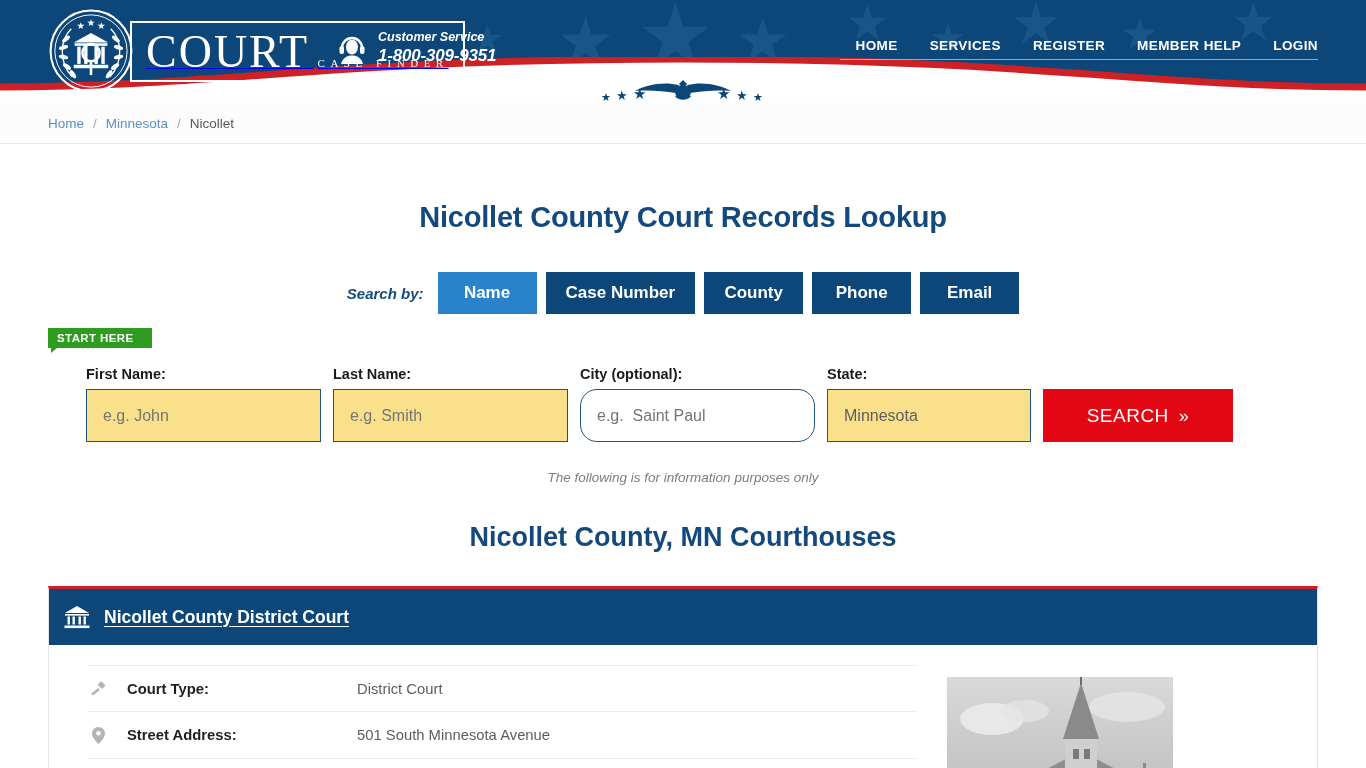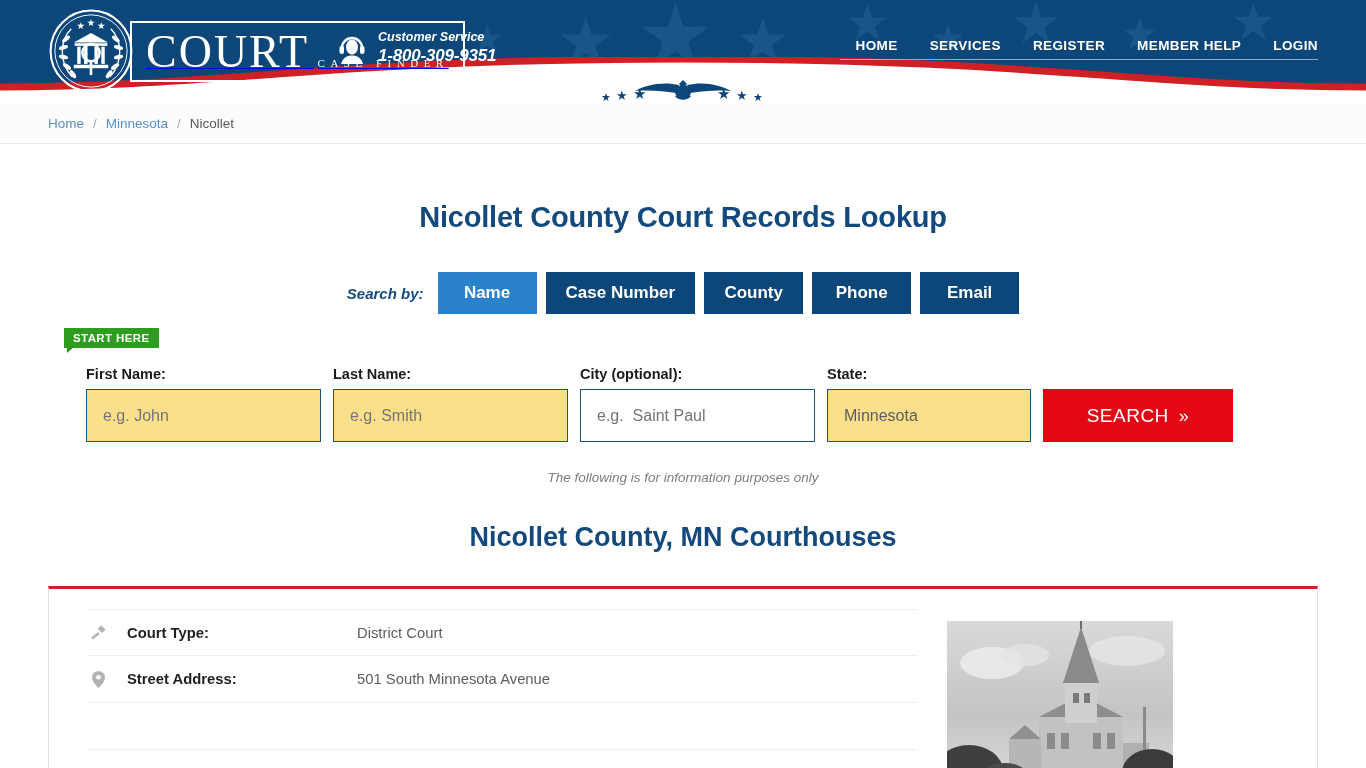--- a/index.html
+++ b/index.html
@@ -150,27 +150,27 @@
     min-width: 99px;
     text-align: center;
     cursor: pointer;
     user-select: none;
   }
   .tab.active { background: #2a82ca; }
 
   
   .form-zone { position: relative; margin-top: 26px; }
   .start-badge {
-    position: absolute; left: 16px; top: -12px;
+    position: absolute; left: 0; top: -12px;
     background: #2e9c1f;
     color: #ffffff;
     font-size: 11.5px;
     font-weight: bold;
     letter-spacing: 0.4px;
-    padding: 4px 9px 4px 9px;
+    padding: 4px 18px 4px 9px;
     z-index: 5;
   }
   .start-badge::after {
     content: "";
     position: absolute;
     left: 3px; bottom: -5px;
     width: 0; height: 0;
     border-left: 6px solid #2e9c1f;
     border-bottom: 5px solid transparent;
   }
@@ -187,21 +187,21 @@
   .field input, .field select {
     height: 53px;
     border: 1px solid #1d5580;
     font-family: "Liberation Sans", sans-serif;
     font-size: 16px;
     padding: 0 16px;
     color: #6d6d6d;
     outline: none;
   }
   .field input.hl, .field select.hl { background: #fbe08c; }
-  .field input.plain { background: #ffffff; }
+  .field input.plain { background: #ffffff; border-radius: 17px; }
   .f-first { width: 235px; margin-left: 38px; }
   .f-last  { width: 235px; }
   .f-city  { width: 235px; }
   .f-state { width: 204px; }
   .field select {
     appearance: none; -webkit-appearance: none;
     background-image:
       linear-gradient(45deg, transparent 50%, #222 50%, #222 58%, transparent 58%),
       linear-gradient(135deg, transparent 42%, #222 42%, #222 50%, transparent 50%),
       linear-gradient(45deg, transparent 42%, #222 42%, #222 50%, transparent 50%),
@@ -463,20 +463,32 @@
         <span class="chev">»</span>
       </button>
     </div>
   </div>
 
   <div class="disclaimer">The following is for information purposes only</div>
 
   <h2 class="section-title">Nicollet County, MN Courthouses</h2>
 
   <div class="card">
+    <div class="card-head">
+      <svg class="bank-icon" viewBox="0 0 26 26">
+        <polygon points="13,2 25,9 1,9" fill="#ffffff"></polygon>
+        <rect x="1" y="10" width="24" height="1.6" fill="#ffffff"></rect>
+        <rect x="3.5" y="12.5" width="2.4" height="8" fill="#ffffff"></rect>
+        <rect x="8.5" y="12.5" width="2.4" height="8" fill="#ffffff"></rect>
+        <rect x="14.5" y="12.5" width="2.4" height="8" fill="#ffffff"></rect>
+        <rect x="19.5" y="12.5" width="2.4" height="8" fill="#ffffff"></rect>
+        <rect x="0.5" y="21.5" width="25" height="2.6" fill="#ffffff"></rect>
+      </svg>
+      <a href="#">Nicollet County District Court</a>
+    </div>
 
     <div class="card-body">
       <div class="detail-list">
 
         <div class="detail-row">
           <span class="d-icon">
             <svg width="16" height="16" viewBox="0 0 16 16">
               <g fill="#b4b4b4">
                 <rect x="1" y="9.5" width="9" height="2.6" rx="0.6" transform="rotate(-38 5.5 10.8)"></rect>
                 <rect x="8.5" y="1.6" width="6.2" height="5" rx="0.8" transform="rotate(42 11.6 4.1)"></rect>

